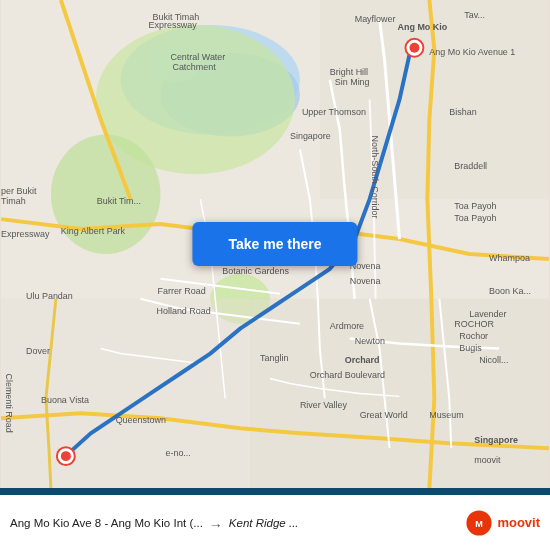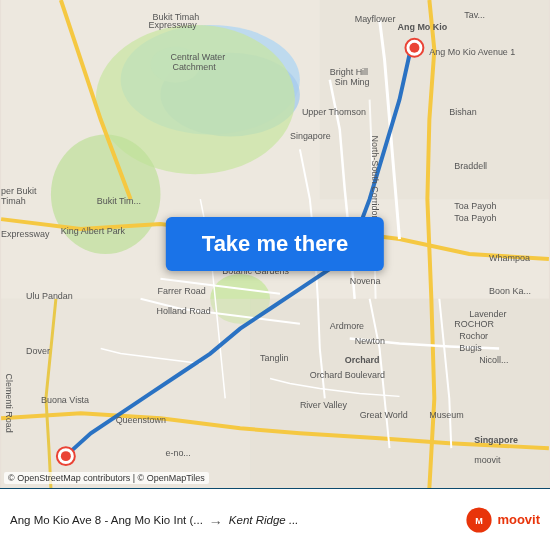--- a/index.html
+++ b/index.html
@@ -35,21 +35,21 @@
     #take-me-there-btn {
       position: absolute;
       top: 50%;
       left: 50%;
       transform: translate(-50%, -50%);
       background: #1a73e8;
       color: white;
       border: none;
       border-radius: 6px;
       padding: 14px 36px;
-      font-size: 22px;
+      font-size: 14px;
       font-weight: 600;
       cursor: pointer;
       white-space: nowrap;
       box-shadow: 0 2px 8px rgba(0,0,0,0.35);
       z-index: 10;
     }
 
     
     #map-attribution {
       position: absolute;
@@ -63,21 +63,21 @@
       z-index: 5;
     }
 
     
     #bottom-bar {
       background: white;
       height: 62px;
       display: flex;
       align-items: center;
       padding: 0 10px;
-      border-top: 1px solid #0c4a6e;
+      border-top: 7px solid #0c4a6e;
       gap: 0;
     }
 
     #route-info {
       display: flex;
       align-items: center;
       flex: 1;
       gap: 6px;
       overflow: hidden;
     }
@@ -272,21 +272,20 @@
 
       <text x="165" y="458" class="label" font-size="8">e-no...</text>
 
       <text x="475" y="465" class="label" font-size="9">moovit</text>
     </svg>
 
     
     <button id="take-me-there-btn">Take me there</button>
 
     
-    <div id="map-attribution">© OpenStreetMap contributors | © OpenMapTiles</div>
   </div>
 
   <div id="bottom-bar">
     <div id="route-info">
       <span id="origin-text">Ang Mo Kio Ave 8 - Ang Mo Kio Int (...</span>
       <span id="arrow-icon">→</span>
       <span id="dest-text">Kent Ridge ...</span>
     </div>
 
     <div id="moovit-logo">

